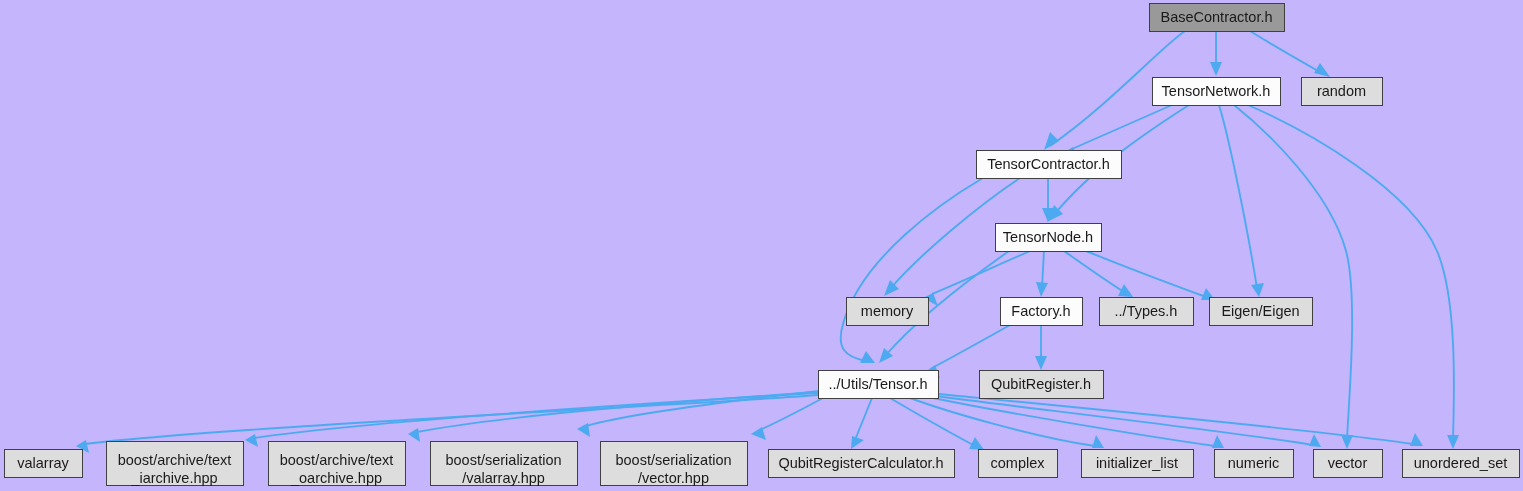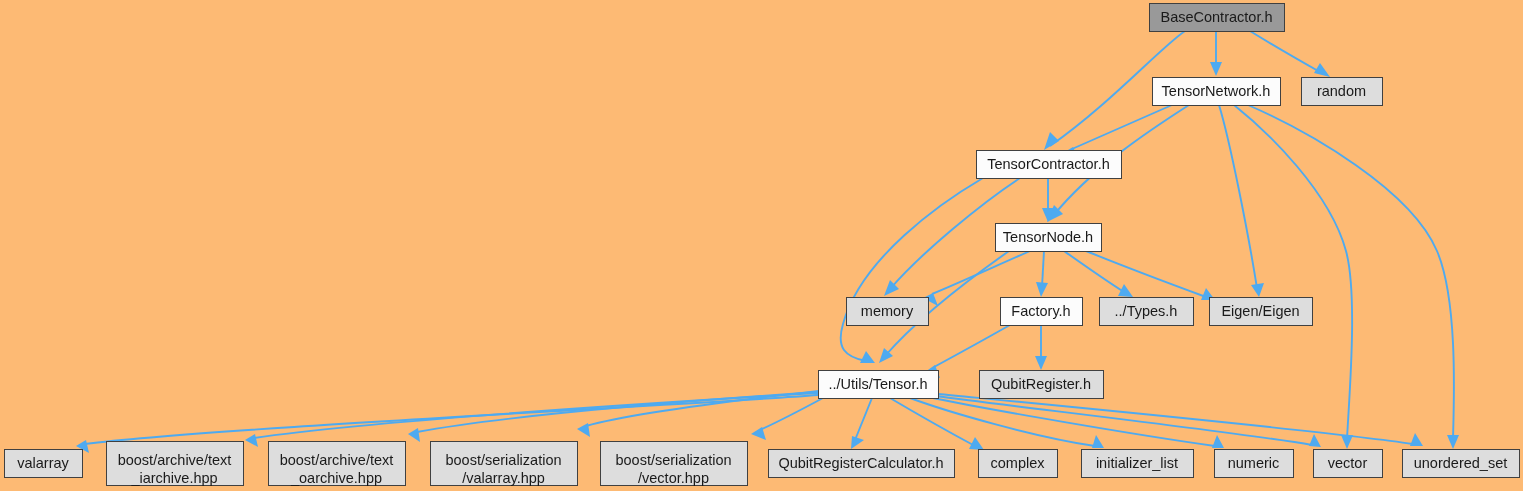--- a/index.html
+++ b/index.html
@@ -4,21 +4,21 @@
 <style>
   html, body {
     margin: 0;
     padding: 0;
     background: #000000;
   }
   #graph-root {
     position: relative;
     width: 1523px;
     height: 491px;
-    background: #fdba74;
+    background: #c4b5fd;
     overflow: hidden;
     font-family: "Liberation Sans", sans-serif;
   }
   svg#graph-canvas {
     position: absolute;
     left: 0;
     top: 0;
     width: 1523px;
     height: 491px;
     display: block;

